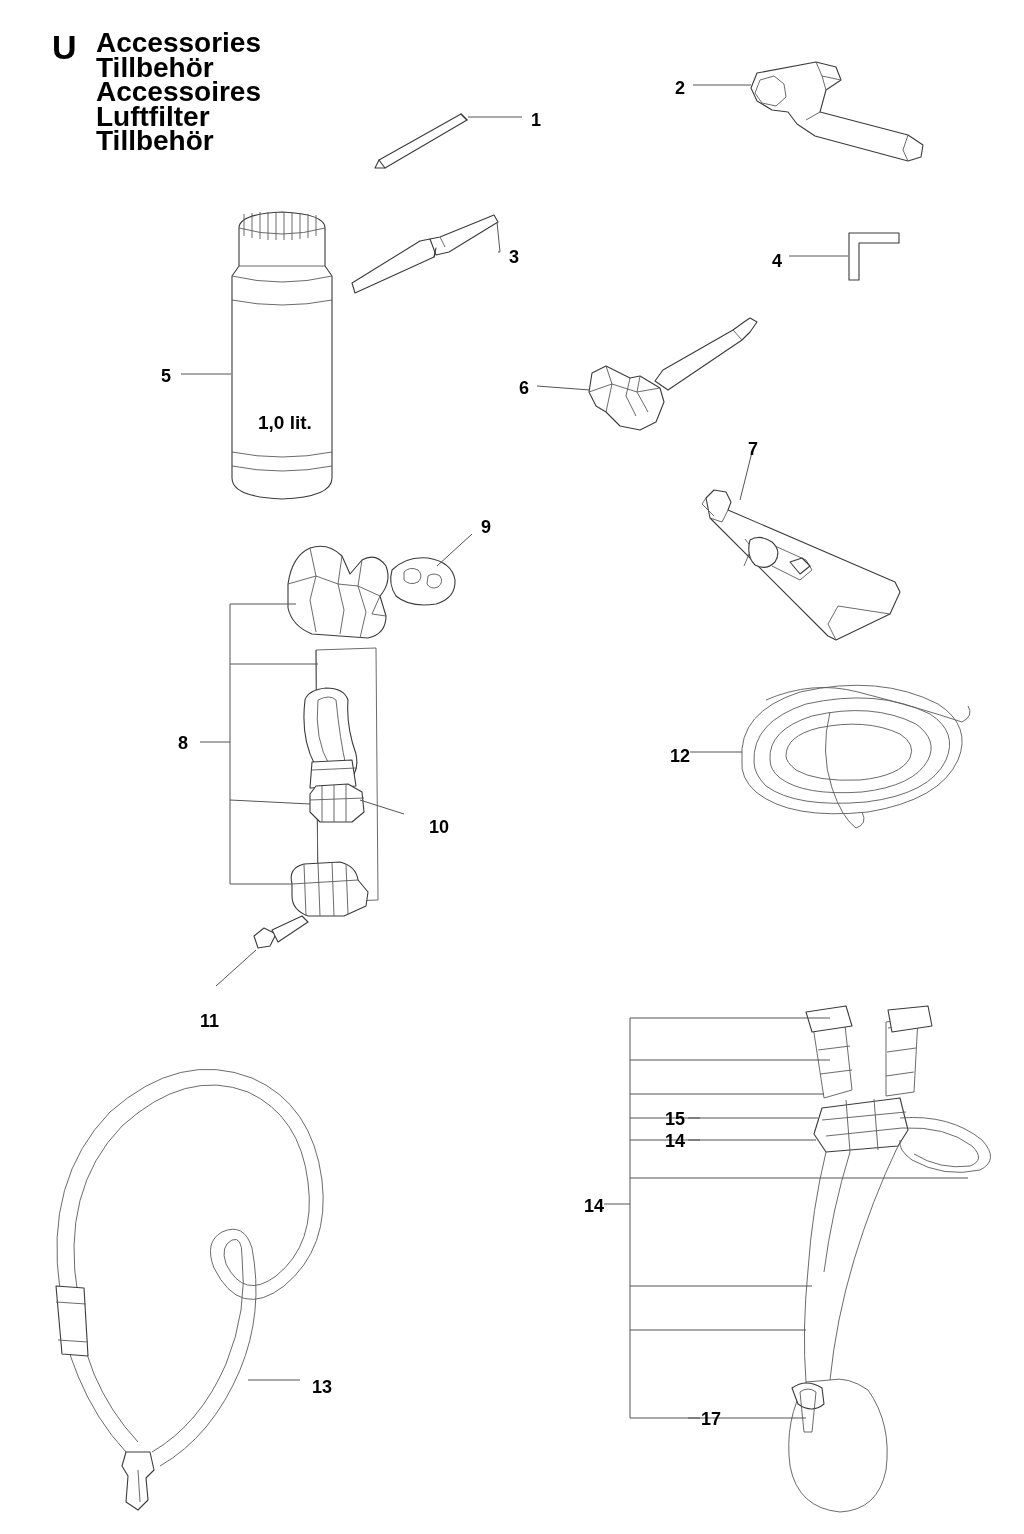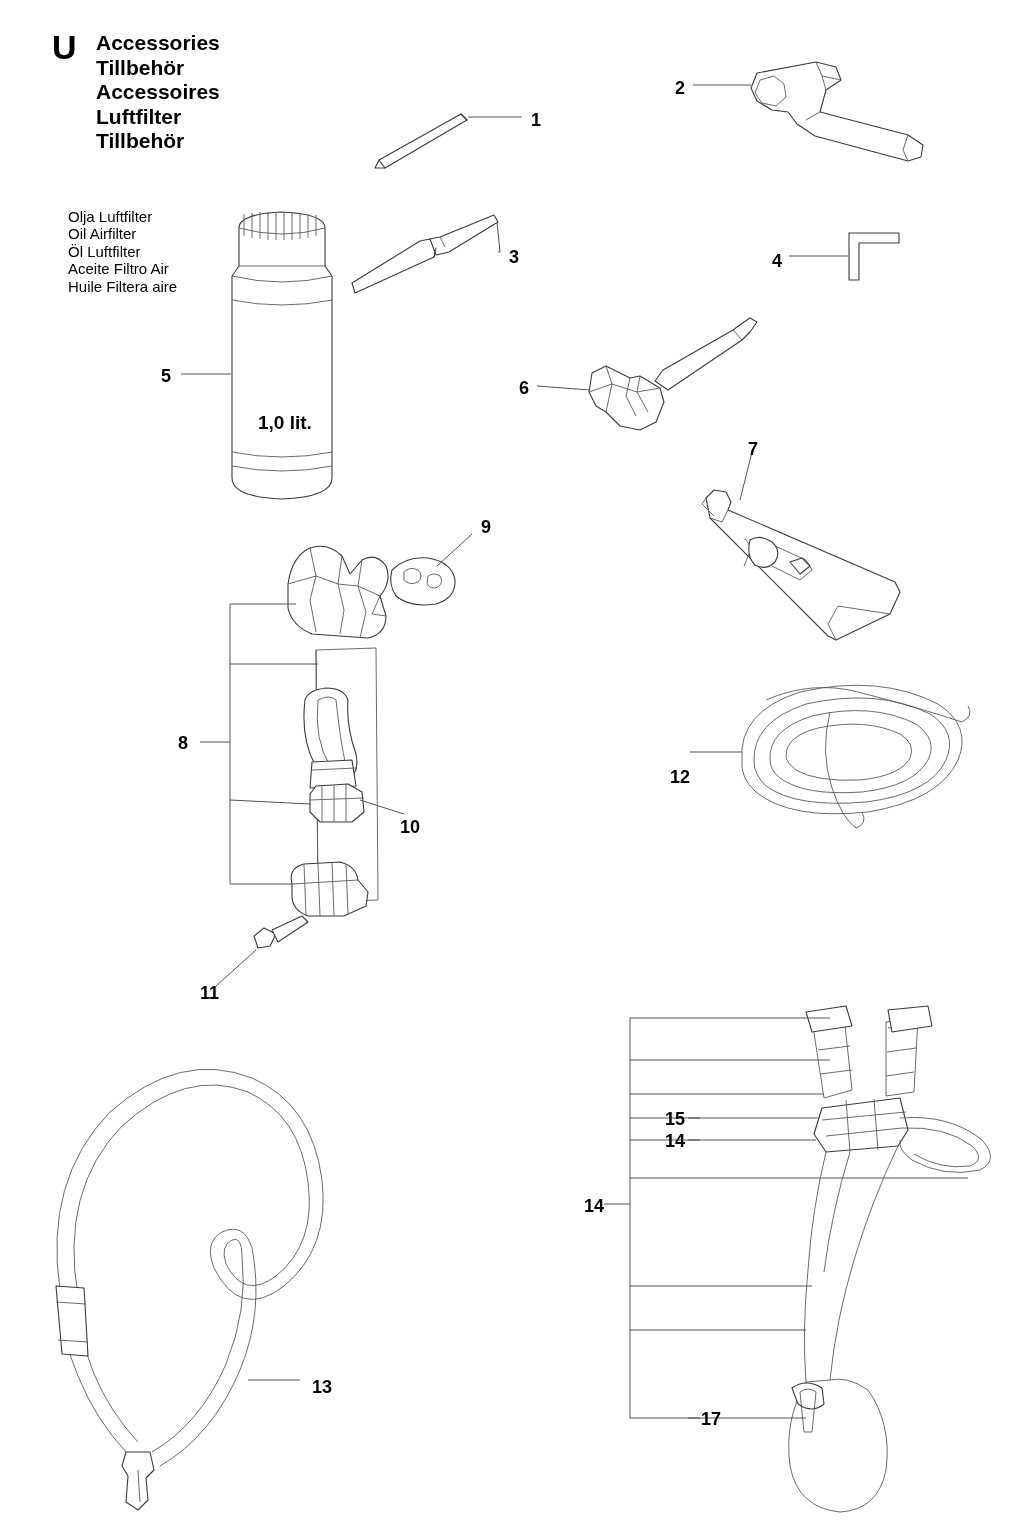--- a/index.html
+++ b/index.html
@@ -31,21 +31,21 @@
     font-size: 34px;
     font-weight: bold;
     letter-spacing: 0px;
     line-height: 34px;
     color: #000;
   }
   #header .titles {
     position: absolute;
     left: 44px;
     top: 7px;
-    font-size: 21px;
+    font-size: 28px;
     font-weight: bold;
     line-height: 24.5px;
     white-space: nowrap;
   }
   
   #oil-caption {
     position: absolute;
     left: 68px;
     top: 208px;
     font-size: 15px;
@@ -89,27 +89,20 @@
     <div class="section-letter">U</div>
     <div class="titles">
       <div>Accessories</div>
       <div>Tillbehör</div>
       <div>Accessoires</div>
       <div>Luftfilter</div>
       <div>Tillbehör</div>
     </div>
   </div>
 
-  <div id="oil-caption">
-    <div>Olja Luftfilter</div>
-    <div>Oil Airfilter</div>
-    <div>Öl Luftfilter</div>
-    <div>Aceite Filtro Air</div>
-    <div>Huile Filtera aire</div>
-  </div>
 
   <svg class="art" viewBox="0 0 1024 1534">
 
     <g>
       <path class="ln fillw" d="M375 168 L379 160 L461 114 L467 120 L385 168 Z"></path>
       <path class="ln" d="M461 114 L467 120"></path>
       <path class="ln" d="M379 160 L385 168"></path>
       <line class="lead-svg" x1="468" y1="117" x2="522" y2="117"></line>
     </g>
 
@@ -287,23 +280,23 @@
 
   <div class="callout" style="left:531px; top:111px;">1</div>
   <div class="callout" style="left:675px; top:79px;">2</div>
   <div class="callout" style="left:509px; top:248px;">3</div>
   <div class="callout" style="left:772px; top:252px;">4</div>
   <div class="callout" style="left:161px; top:367px;">5</div>
   <div class="callout" style="left:519px; top:379px;">6</div>
   <div class="callout" style="left:748px; top:440px;">7</div>
   <div class="callout" style="left:178px; top:734px;">8</div>
   <div class="callout" style="left:481px; top:518px;">9</div>
-  <div class="callout" style="left:400px; top:818px;">10</div>
-  <div class="callout" style="left:200px; top:984px;">11</div>
-  <div class="callout" style="left:670px; top:747px;margin-top:21px;">12</div>
+  <div class="callout" style="left:429px; top:818px;">10</div>
+  <div class="callout" style="left:200px; top:1012px;">11</div>
+  <div class="callout" style="left:670px; top:747px;">12</div>
   <div class="callout" style="left:312px; top:1378px;text-align:right;">13</div>
   <div class="callout" style="left:584px; top:1197px;">14</div>
   <div class="callout" style="left:665px; top:1110px;">15</div>
   <div class="callout" style="left:665px; top:1132px;">14</div>
   <div class="callout" style="left:665px; top:1410px;margin-left:36px;">17</div>
 
   <div class="bottle-label">1,0 lit.</div>
 
 </div>
 

